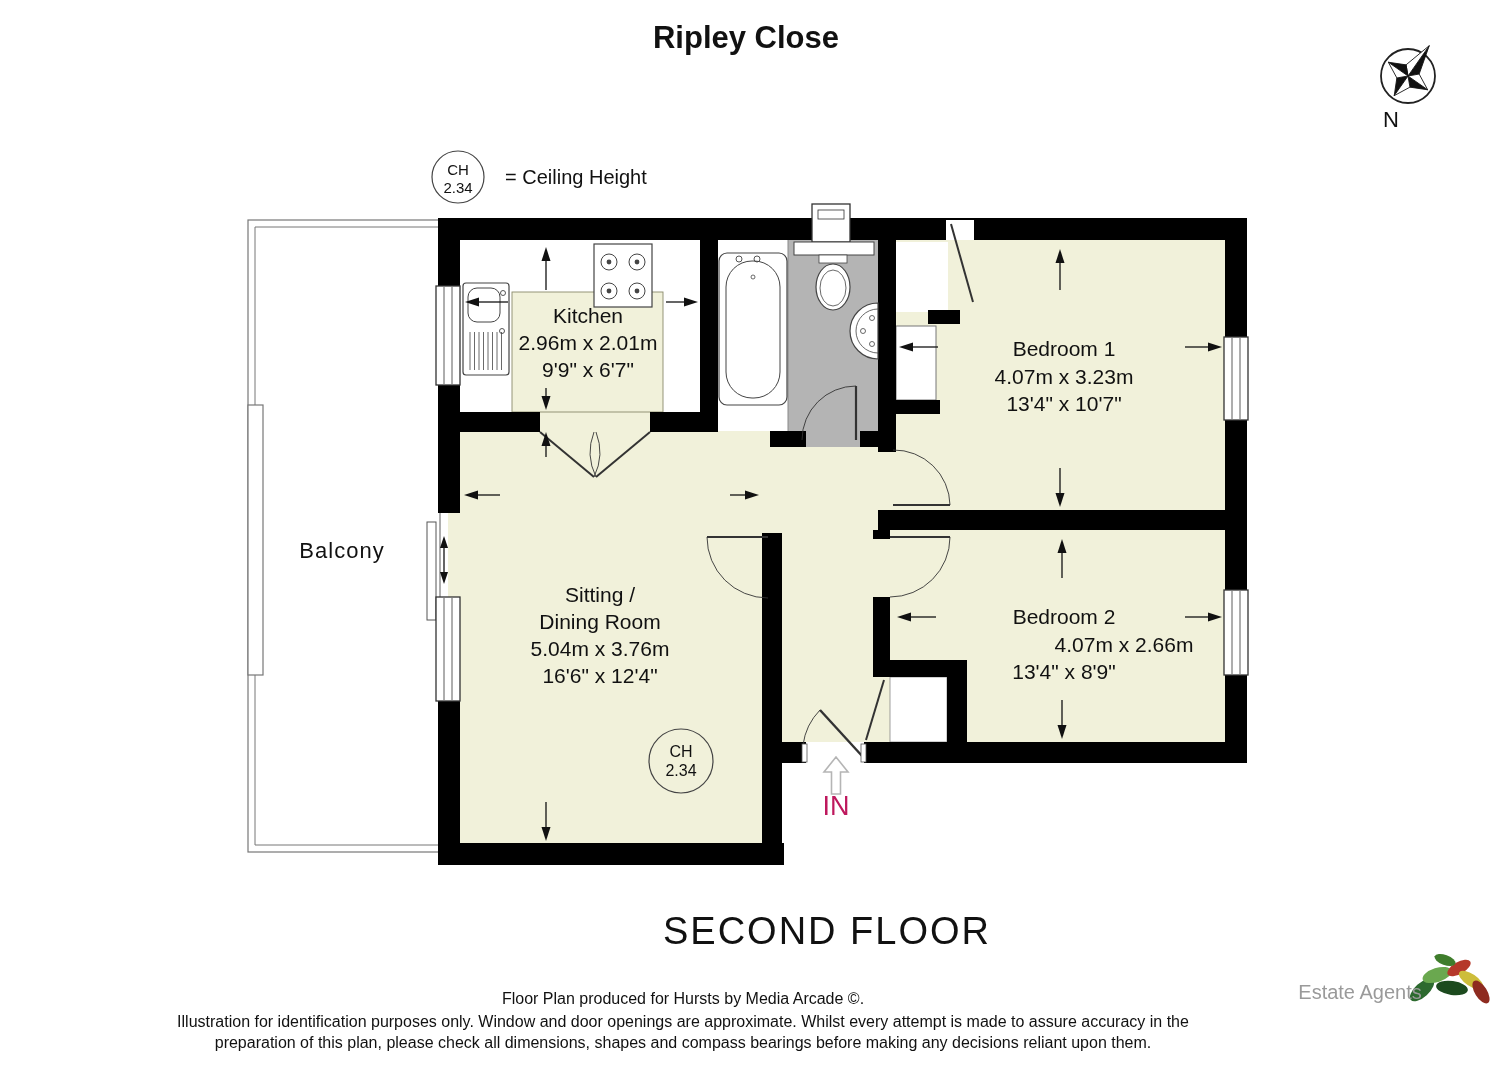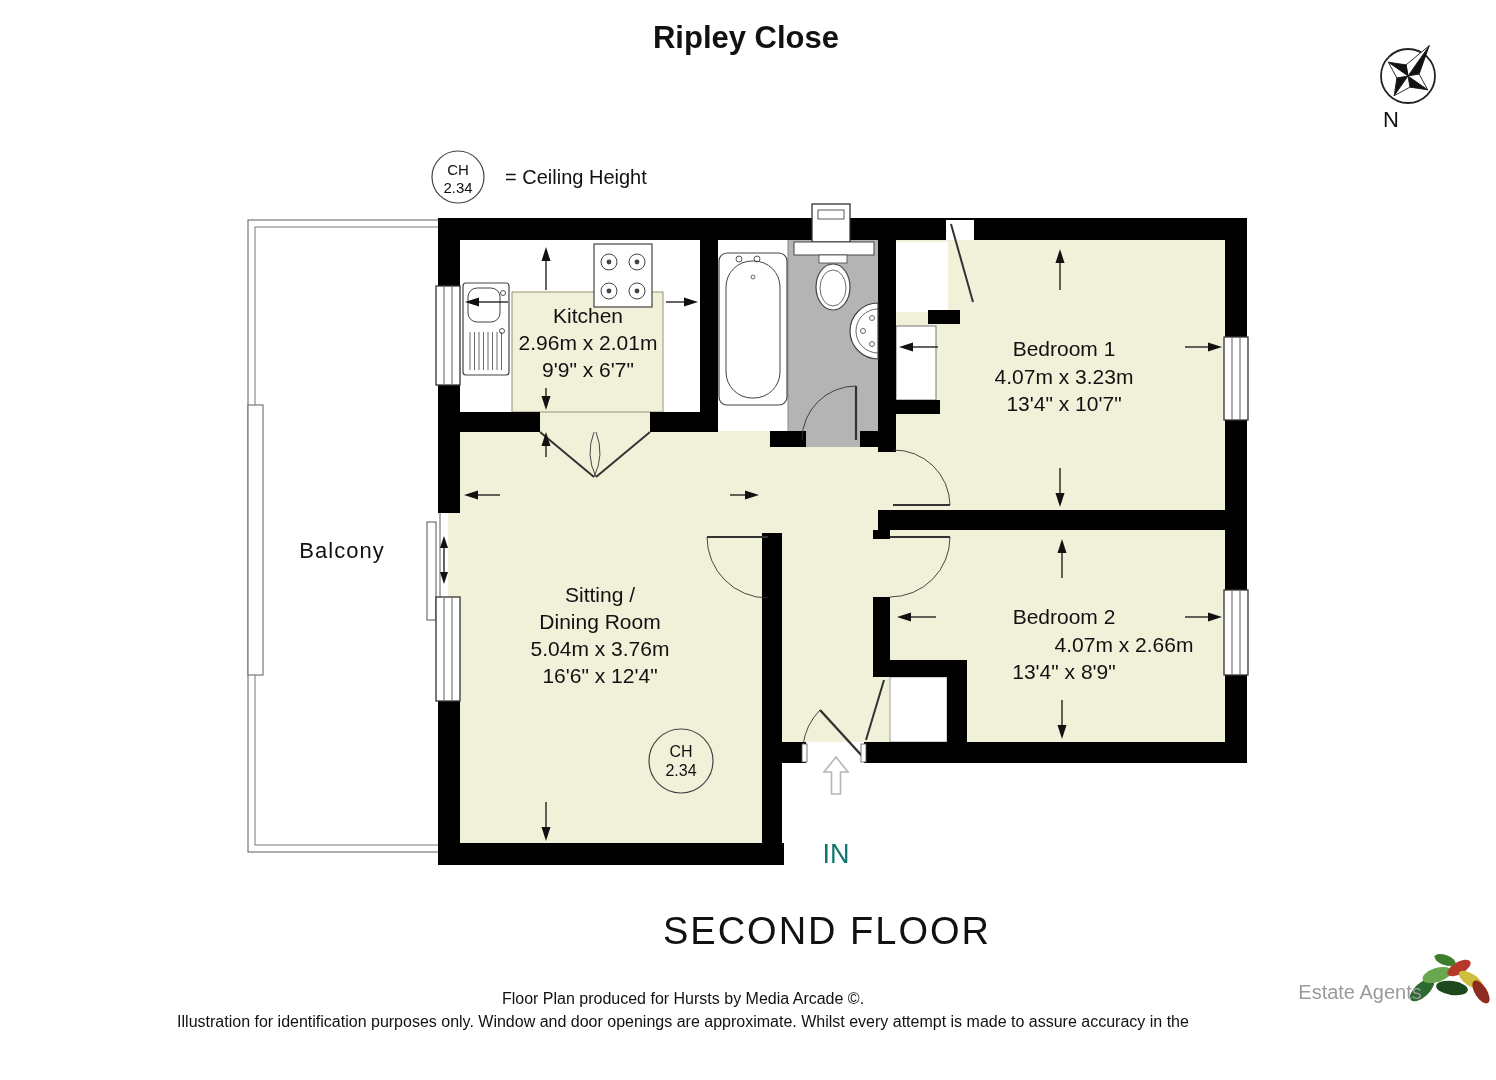--- a/index.html
+++ b/index.html
@@ -7,21 +7,21 @@
         font-family:"Liberation Sans",sans-serif;color:#111;padding-left:44px;}
   #plan-svg{position:absolute;left:0;top:0;}
   .lbl{position:absolute;transform:translate(-50%,-50%);white-space:nowrap;text-align:center;color:#111;}
   .room-t{font-size:21px;}
   .title{font-size:31px;font-weight:bold;}
   .subtitle{font-size:20px;}
   .legend-t{font-size:20px;}
   .ch-t{font-size:15px;}
   .ch-t2{font-size:16px;}
   .balcony-t{font-size:22px;letter-spacing:1px;}
-  .in-t{font-size:27px;color:#0f766e;margin-top:48px;}
+  .in-t{font-size:27px;color:#be185d;}
   .floor-t{font-size:38px;letter-spacing:2px;}
   .foot-t{font-size:16px;}
   .compass-t{font-size:22px;}
   .logo-name{position:absolute;font-family:"Liberation Serif",serif;font-weight:bold;
              font-size:68px;color:#151515;letter-spacing:0px;}
   .logo-tag{position:absolute;transform:translate(-50%,-50%);font-size:20px;color:#9a9a9a;}
 </style>
 </head>
 <body>
 
@@ -284,15 +284,16 @@
   <div class="lbl ch-t2" style="left:681px;top:771px">2.34</div>
 
   <div class="lbl balcony-t" style="left:342px;top:551px">Balcony</div>
 
   <div class="lbl in-t" style="left:836px;top:806px">IN</div>
 
   <div class="lbl floor-t" style="left:827px;top:931px">SECOND FLOOR</div>
 
   <div class="lbl foot-t" style="left:683px;top:999px">Floor Plan produced for Hursts by Media Arcade ©.</div>
   <div class="lbl foot-t" style="left:683px;top:1022px">Illustration for identification purposes only. Window and door openings are approximate. Whilst every attempt is made to assure accuracy in the</div>
+  <div class="lbl foot-t" style="left:683px;top:1043px">preparation of this plan, please check all dimensions, shapes and compass bearings before making any decisions reliant upon them.</div>
 
   <div class="logo-tag" style="left:1360px;top:992px">Estate Agents</div>
 </div>
 
 </body></html>

